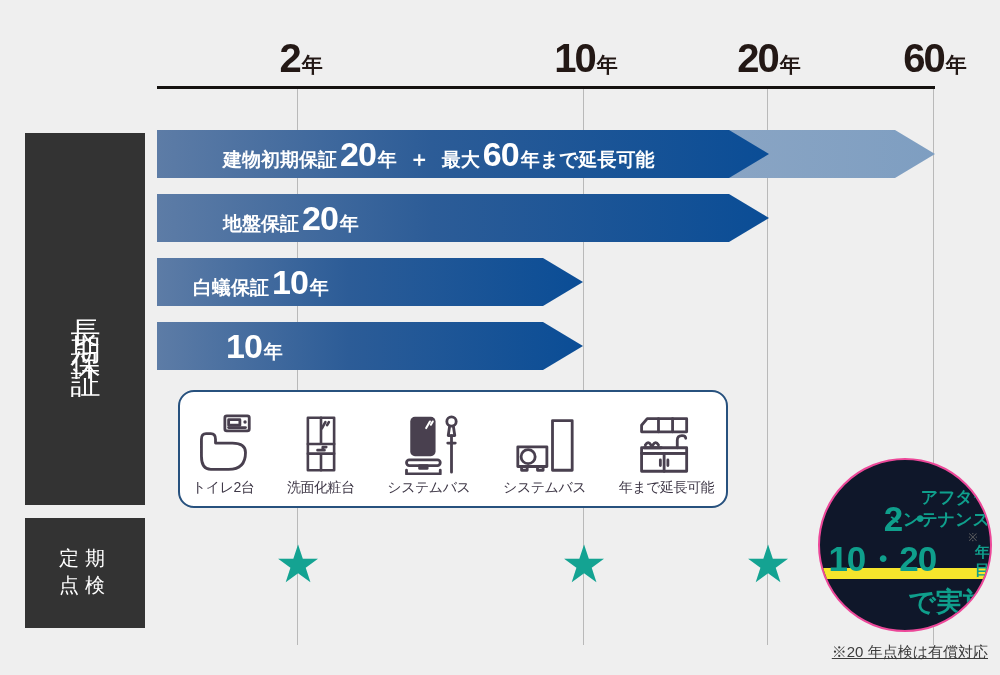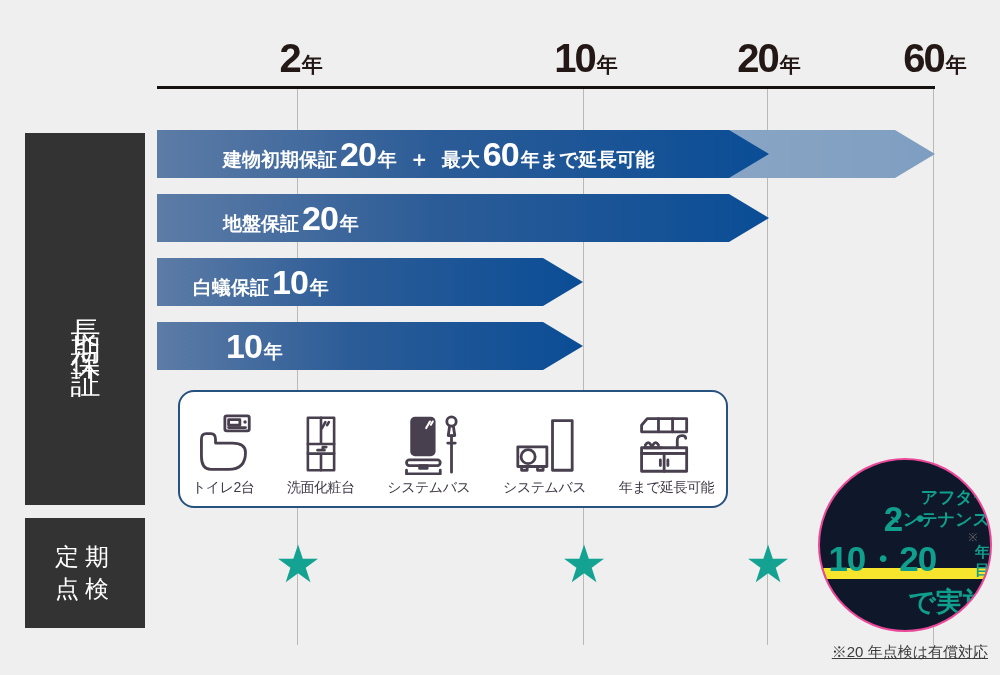--- a/index.html
+++ b/index.html
@@ -17,21 +17,21 @@
   .tick { position: absolute; top: 36px; transform: translateX(-50%); display: flex; align-items: baseline; color: #231815; z-index: 1; }
   .tick .num { font-size: 40px; font-weight: bold; letter-spacing: -2px; }
   .tick .unit { font-size: 21px; font-weight: bold; margin-left: 2px; }
   .t-2 { left: 301px; } .t-10 { left: 586px; } .t-20 { left: 769px; } .t-60 { left: 935px; }
 
   
   .side-box { position: absolute; left: 25px; width: 120px; background: #333333; color: #ffffff; display: flex; align-items: center; justify-content: center; z-index: 1; }
   .side-long { top: 133px; height: 372px; }
   .side-long .vtext { writing-mode: vertical-rl; font-size: 30px; letter-spacing: 16px; font-weight: 500; padding-top: 16px; }
   .side-periodic { top: 518px; height: 110px; flex-direction: column; }
-  .side-periodic .ln { font-size: 24px; letter-spacing: 6px; line-height: 1.35; font-weight: 500; }
+  .side-periodic .ln { font-size: 20px; letter-spacing: 6px; line-height: 1.35; font-weight: 500; font-family: Liberation Mono, monospace; }
 
   
   .bar {
     position: absolute; left: 157px; height: 48px; z-index: 2;
     background: linear-gradient(90deg, #5d7ca6 0%, #2c5c97 45%, #0a4d96 100%);
     clip-path: polygon(0 0, calc(100% - 40px) 0, 100% 50%, calc(100% - 40px) 100%, 0 100%);
     display: flex; align-items: center; padding-left: 66px; color: #ffffff;
   }
   .bar-1 { top: 130px; width: 612px; align-items: center; }
   .bar-2 { top: 194px; width: 612px; }

